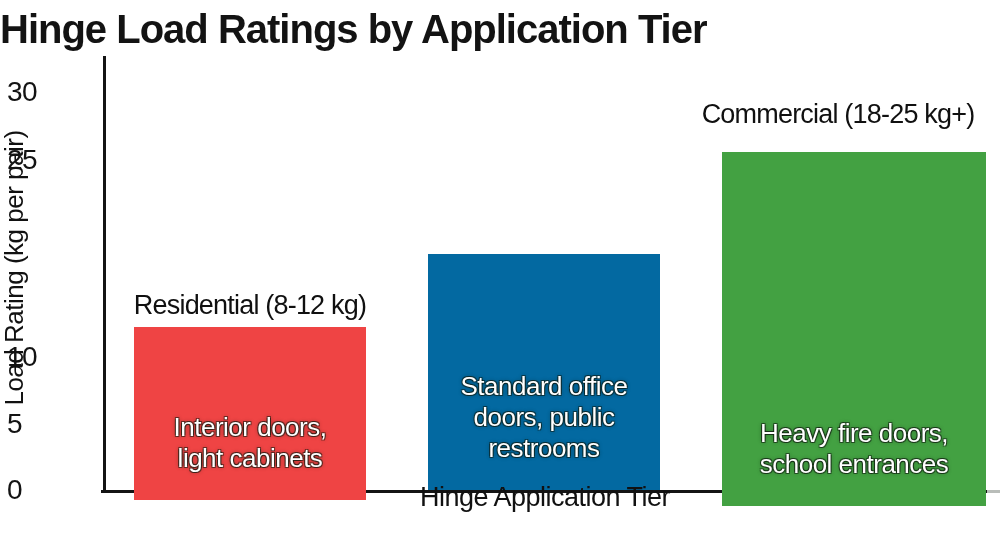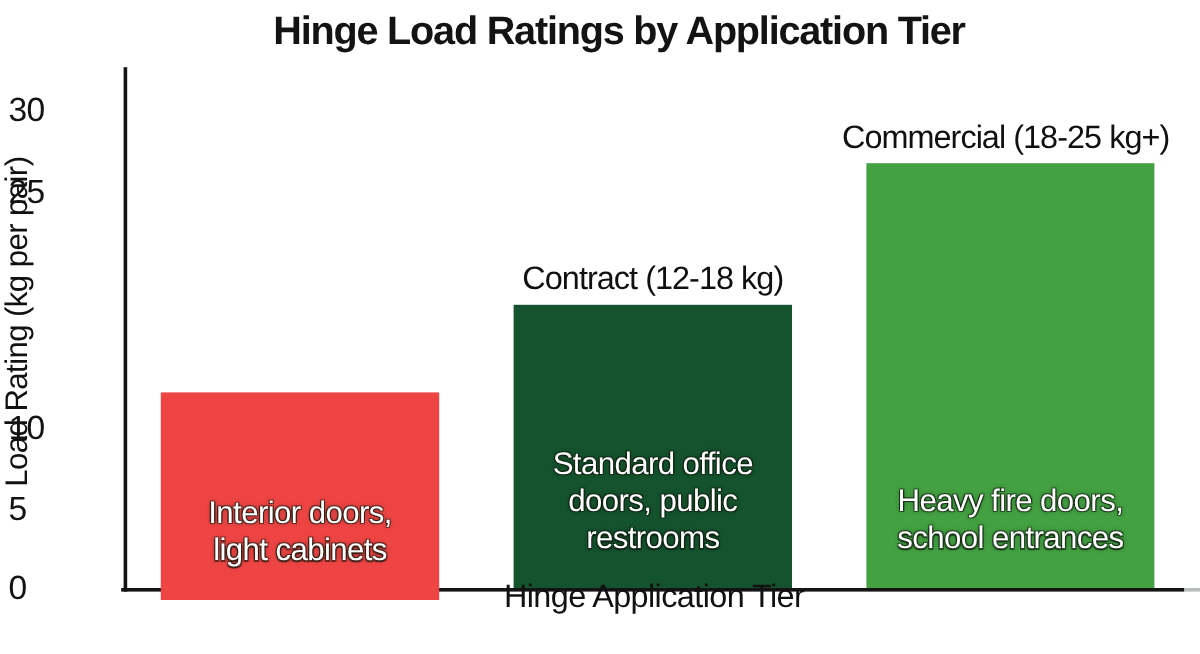--- a/index.html
+++ b/index.html
@@ -9,22 +9,22 @@
     height: 545px;
     background: #ffffff;
     font-family: "Liberation Sans", sans-serif;
     color: #111111;
     overflow: hidden;
   }
   .chart-title {
     position: absolute;
     top: 7px; left: 0;
     width: 804px;
-    text-align: right;
-    font-size: 33px;
+    text-align: left;
+    font-size: 40px;
     font-weight: 600;
     letter-spacing: -1px;
     color: #131313;
   }
   .ylabel {
     position: absolute;
     left: 14px;
     top: 268px;
     width: 0; height: 0;
     white-space: nowrap;
@@ -124,24 +124,24 @@
     <div class="spine-x-gray"></div>
 
   <div class="ytick" style="left: 7px; top: 490px;">0</div>
       <div class="ytick" style="left: 7px; top: 423.639px;">5</div>
       <div class="ytick" style="left: 7px; top: 357.278px;">10</div>
       <div class="ytick" style="left: 7px; top: 160px;">25</div>
       <div class="ytick" style="left: 7px; top: 91.8349px;">30</div>
       <div class="bar" style="left: 134px; top: 327px; width: 232px; height: 173px; background: #ef4444;">
         <div class="bar-inner-label">Interior doors,<br>light cabinets</div>
       </div>
-      <div class="bar" style="left: 428px; top: 254px; width: 232px; height: 236px; background: #14532d;">
+      <div class="bar-cat-label" style="left: 250px; top: 290px;">Residential (8-12 kg)</div>
+      <div class="bar" style="left: 428px; top: 254px; width: 232px; height: 236px; background: #0369a1;">
         <div class="bar-inner-label">Standard office<br>doors, public<br>restrooms</div>
       </div>
-      <div class="bar-cat-label" style="left: 544px; top: 217px;">Contract (12-18 kg)</div>
-      <div class="bar" style="left: 722px; top: 136px; width: 240px; height: 354px; background: rgb(67, 161, 66);">
+      <div class="bar" style="left: 722px; top: 152px; width: 264px; height: 354px; background: rgb(67, 161, 66);">
         <div class="bar-inner-label">Heavy fire doors,<br>school entrances</div>
       </div>
       <div class="bar-cat-label" style="left: 838px; top: 99px;">Commercial (18-25 kg+)</div>
     </div>
 
   <div class="xlabel">Hinge Application Tier</div>
 </div>
 
 </body></html>

